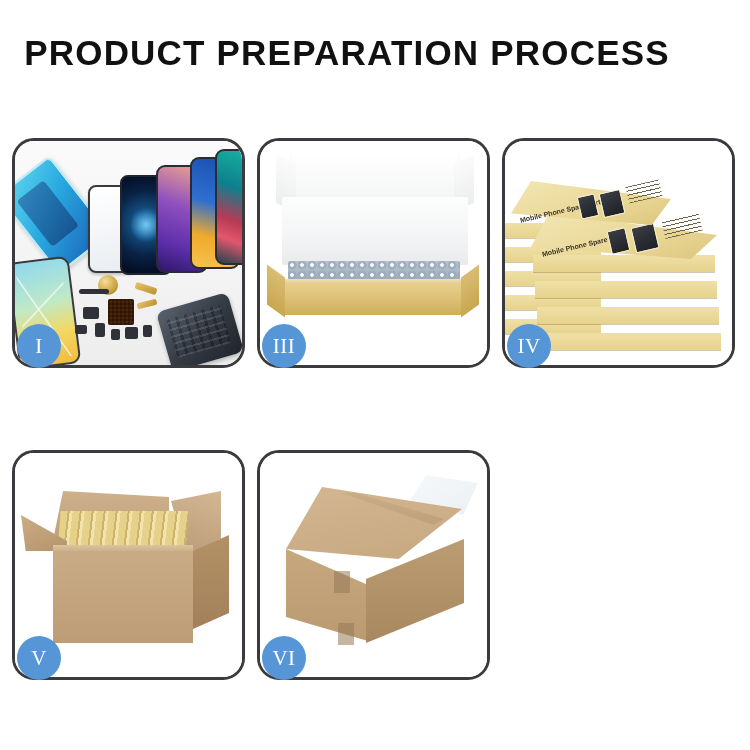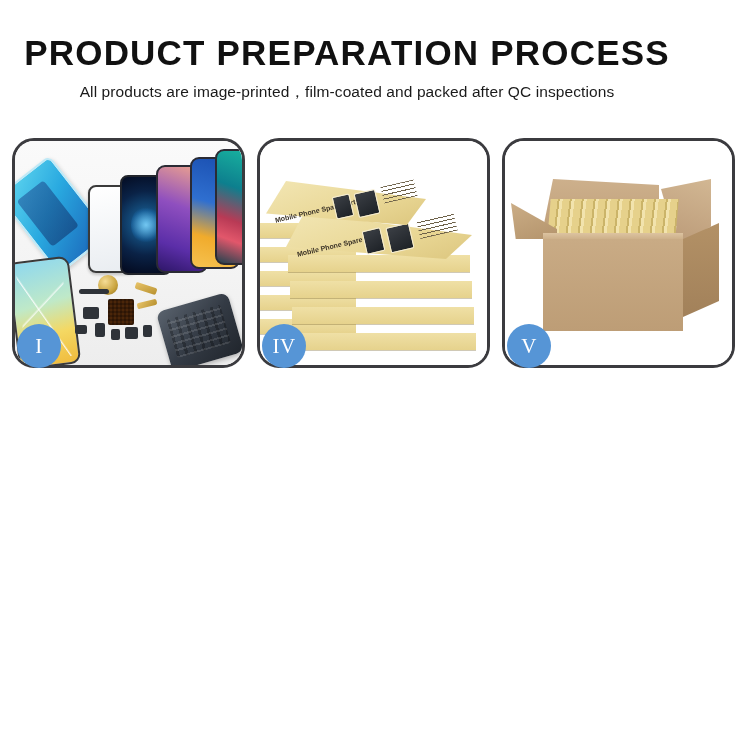--- a/index.html
+++ b/index.html
@@ -321,21 +321,20 @@
     clip-path:polygon(16px 0,100% 8px,78% 100%,0 64%);
   }
 </style>
 </head>
 <body>
 
 <div class="page">
 
   <div class="header">
     <h1 class="title">PRODUCT PREPARATION PROCESS</h1>
-    <p class="subtitle">All products are image-printed，film-coated and packed after QC inspections</p>
   </div>
 
   <div class="grid">
 
     <div class="panel">
       <div class="panel-inner p1">
         <div class="scr s-blue"></div>
         <div class="scr s-white"></div>
         <div class="scr s-dark"></div>
         <div class="scr s-purple"></div>
@@ -352,20 +351,30 @@
         <div class="chip" style="left:80px;top:182px;width:10px;height:14px;border-radius:2px;"></div>
         <div class="chip" style="left:96px;top:188px;width:9px;height:11px;border-radius:2px;"></div>
         <div class="chip" style="left:110px;top:186px;width:13px;height:12px;border-radius:2px;"></div>
         <div class="chip" style="left:128px;top:184px;width:9px;height:12px;border-radius:2px;"></div>
         <div class="chip" style="left:60px;top:184px;width:12px;height:9px;border-radius:2px;"></div>
       </div>
       <div class="badge">I</div>
     </div>
 
 
+    <div class="panel">
+      <div class="panel-inner p3">
+        <div class="b3-lidback"></div>
+        <div class="b3-foam"></div>
+        <div class="b3-inner"></div>
+        <div class="b3-rim"></div>
+        <div class="b3-front"></div>
+      </div>
+      <div class="badge">III</div>
+    </div>
 
     <div class="panel">
       <div class="panel-inner p4">
         <div class="stack">
 
           <div class="kbox" style="left:0px;top:66px;width:96px;height:15px;"></div>
           <div class="kbox" style="left:0px;top:90px;width:96px;height:15px;"></div>
           <div class="kbox" style="left:0px;top:114px;width:96px;height:15px;"></div>
           <div class="kbox" style="left:0px;top:138px;width:96px;height:15px;"></div>
           <div class="kbox" style="left:0px;top:162px;width:96px;height:15px;"></div>
@@ -399,15 +408,27 @@
         <div class="c5-flapR"></div>
         <div class="c5-fill"></div>
         <div class="c5-flapL"></div>
         <div class="c5-rim"></div>
         <div class="c5-side"></div>
         <div class="c5-body"></div>
       </div>
       <div class="badge">V</div>
     </div>
 
+    <div class="panel">
+      <div class="panel-inner p6">
+        <div class="c6-film"></div>
+        <div class="c6-top"></div>
+        <div class="c6-tape"></div>
+        <div class="c6-left"></div>
+        <div class="c6-right"></div>
+        <div class="c6-tab" style="left:74px;top:118px;"></div>
+        <div class="c6-tab" style="left:78px;top:170px;"></div>
+      </div>
+      <div class="badge">VI</div>
+    </div>
 
   </div>
 </div>
 
 </body></html>

